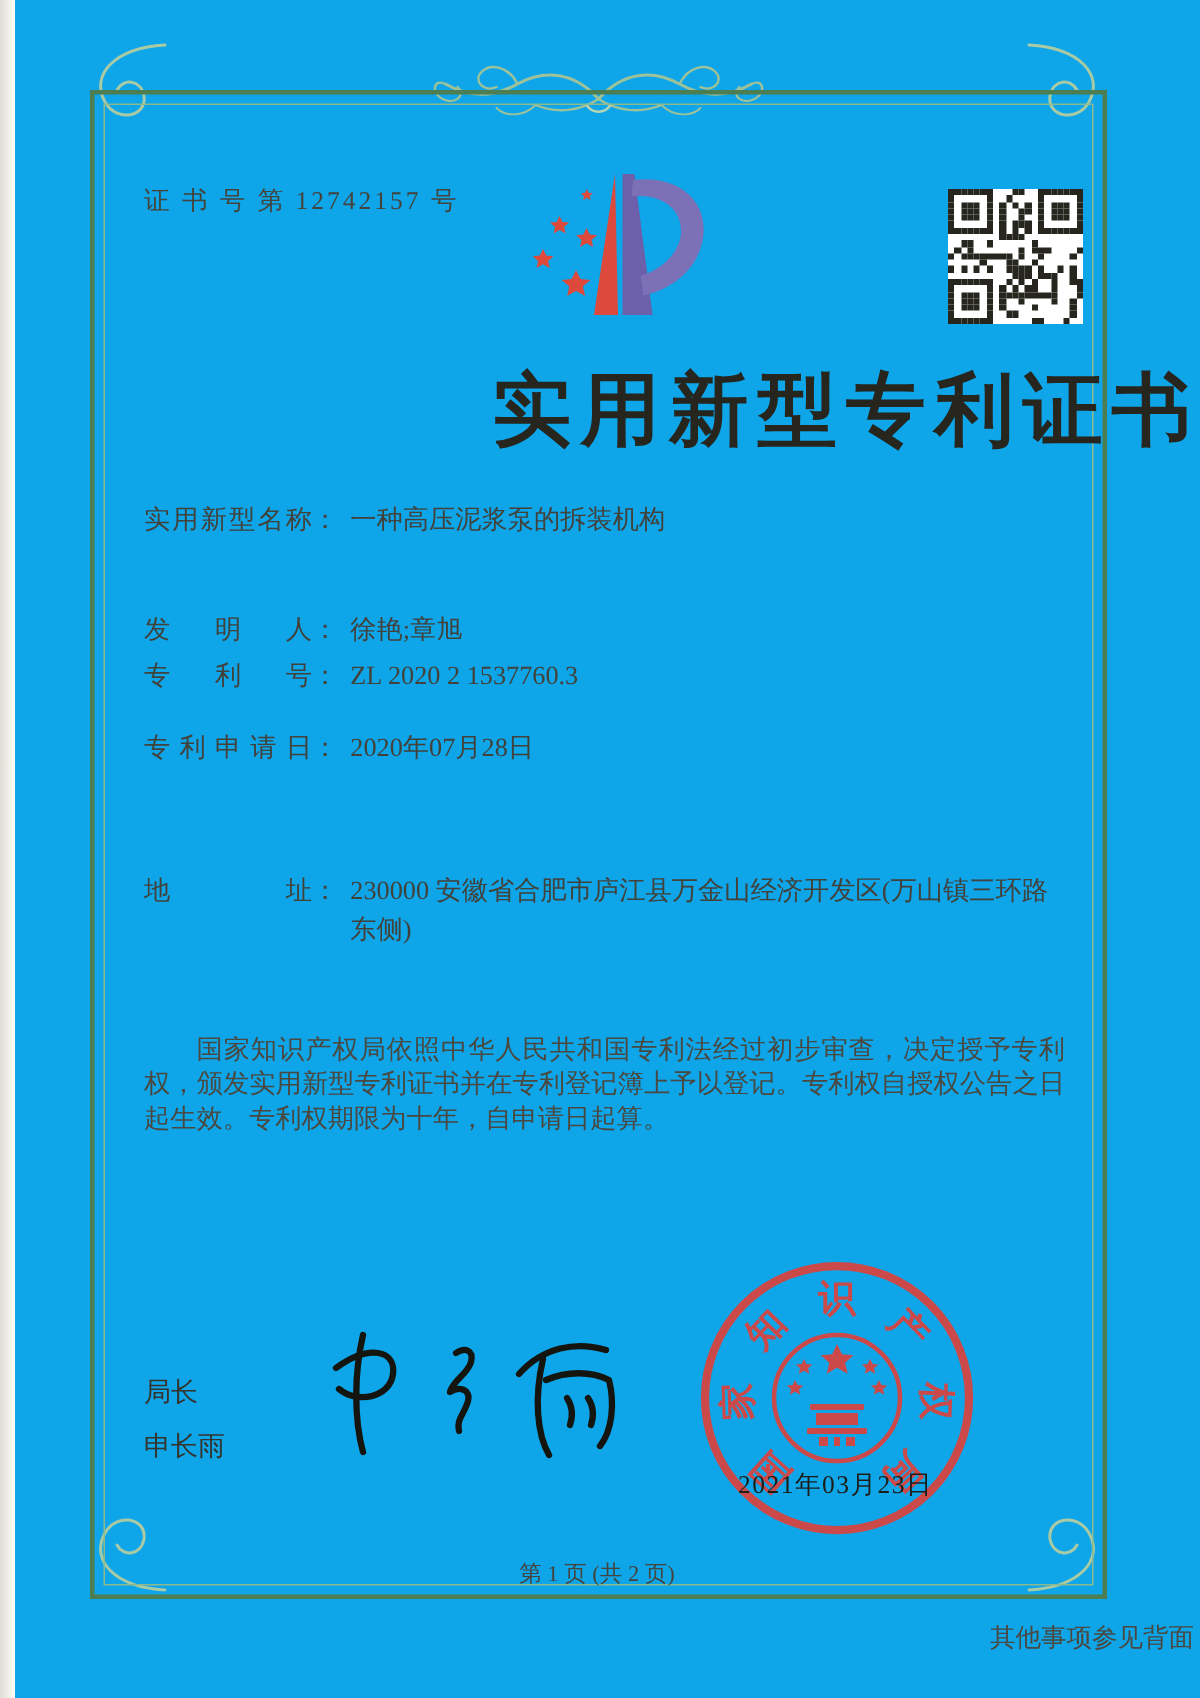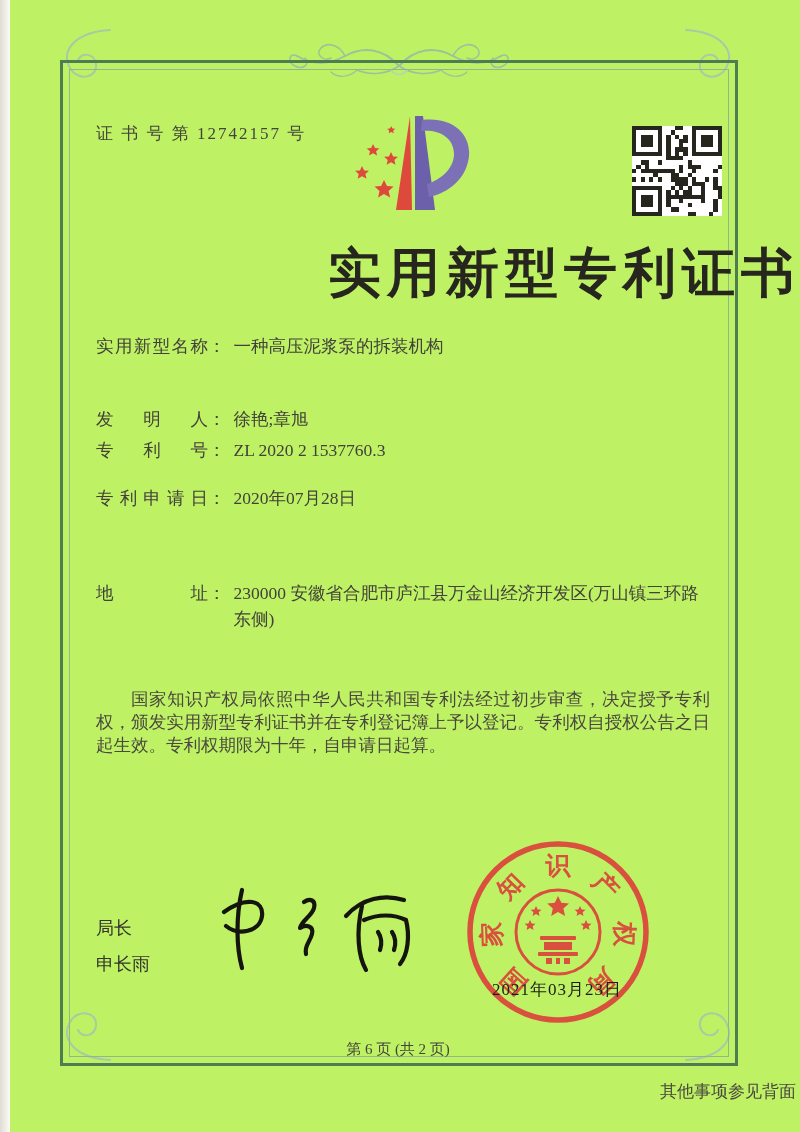--- a/index.html
+++ b/index.html
@@ -1,17 +1,17 @@
 <!DOCTYPE html>
 <html><head>
 <meta charset="utf-8">
 <style>
   html,body{margin:0;padding:0;background:#e9e9e4;}
   .page{position:relative;width:800px;height:1132px;margin:0 auto;
-        background:#bef264;overflow:hidden;
+        background:#0ea5e9;overflow:hidden;
         font-family:"Liberation Serif","DejaVu Serif",serif;color:#3c3b34;}
   .edge-shade{position:absolute;left:0;top:0;bottom:0;width:10px;
         background:linear-gradient(to right,#dedcd4,#fcfcf8);}
   
   .frame-outer{position:absolute;left:60px;top:60px;width:672px;height:1000px;
         border:3px solid #4d7e52;}
   .frame-inner{position:absolute;left:69px;top:69px;width:658px;height:986px;
         border:1px solid #8cb98e;}
   .cert-no{position:absolute;left:96px;top:122px;font-size:17px;letter-spacing:2px;color:#44443c;}
   .qr{position:absolute;left:632px;top:126px;width:90px;height:90px;background:#fff;
@@ -608,15 +608,15 @@
       <text x="98" y="38" transform="rotate(-92 98 96)">家</text>
       <text x="98" y="38" transform="rotate(-46 98 96)">知</text>
       <text x="98" y="38">识</text>
       <text x="98" y="38" transform="rotate(46 98 96)">产</text>
       <text x="98" y="38" transform="rotate(92 98 96)">权</text>
       <text x="98" y="38" transform="rotate(138 98 96)">局</text>
     </g>
   </svg>
   <div class="seal-date">2021年03月23日</div>
 
-  <div class="page-info">第 6 页 (共 2 页)</div>
+  <div class="page-info">第 1 页 (共 2 页)</div>
   <div class="back-note">其他事项参见背面</div>
 </div>
 
 </body></html>

